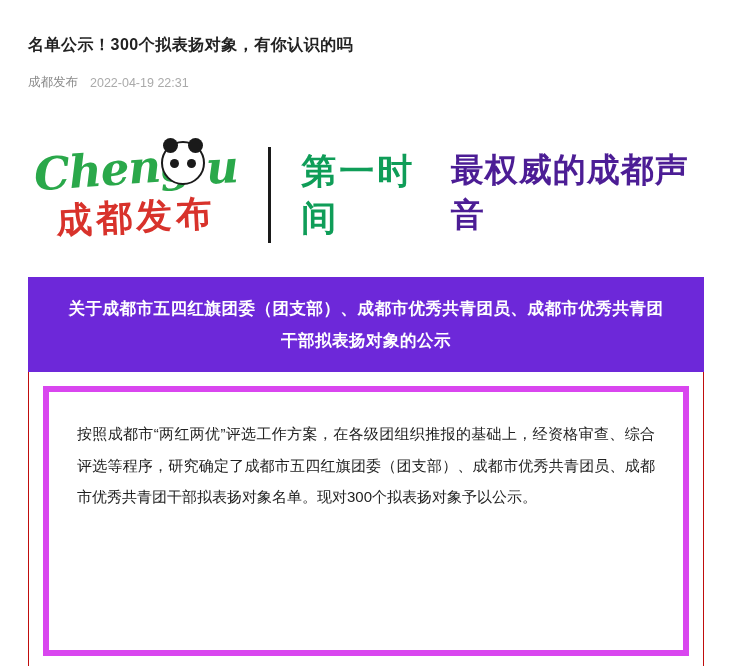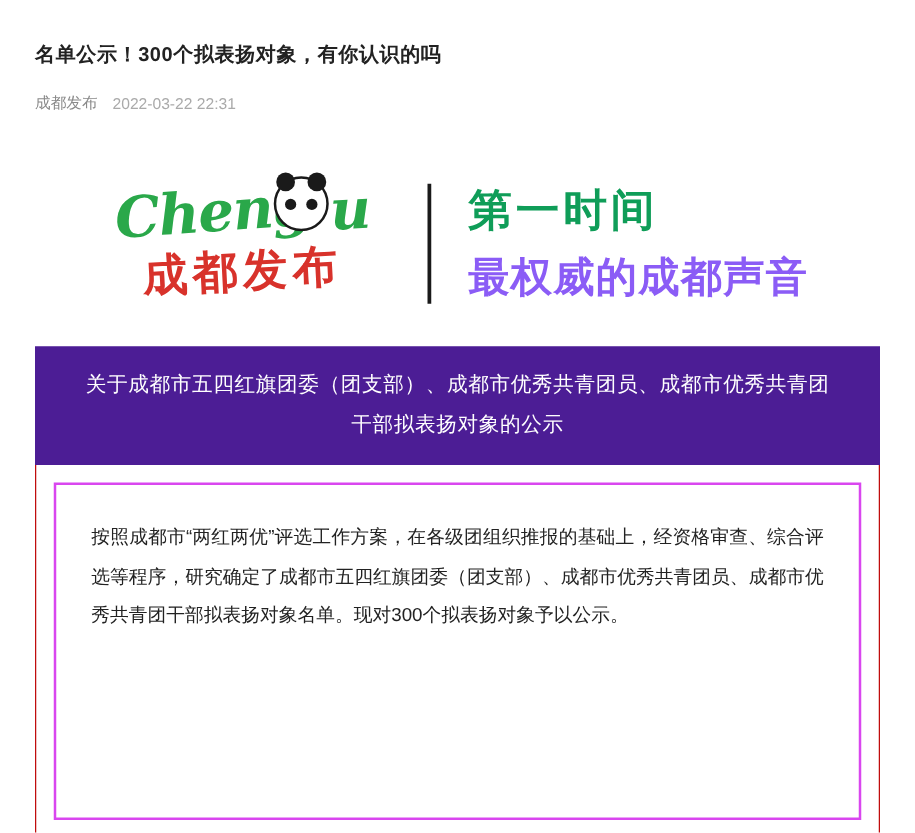--- a/index.html
+++ b/index.html
@@ -131,56 +131,56 @@
     letter-spacing: 4px;
     transform: rotate(-3deg);
   }
   .divider-v {
     width: 3px;
     height: 96px;
     background: #1a1a1a;
   }
   .logo-right {
     display: flex;
-    flex-direction: column;
+    flex-direction: row;
     gap: 8px;
     padding-left: 4px;
   }
   .slogan-1 {
     font-family: "DejaVu Serif", serif;
     font-size: 35px;
     font-weight: bold;
     color: #0f9d58;
     letter-spacing: 3px;
   }
   .slogan-2 {
     font-family: "DejaVu Serif", serif;
     font-size: 33px;
     font-weight: bold;
-    color: #8b5cf6;
+    color: #4c1d95;
     letter-spacing: 1px;
   }
   .red-title {
     margin-top: 12px;
-    background: #4c1d95;
+    background: #6d28d9;
     color: #ffffff;
     font-size: 16.5px;
-    font-weight: normal;
+    font-weight: bold;
     line-height: 1.9;
     text-align: center;
     padding: 16px 40px;
     letter-spacing: 0.5px;
   }
   .body-box {
     border: 1px solid #c00d0d;
     border-top: none;
     padding: 14px;
   }
   .body-inner {
-    border: 2px solid #d946ef;
+    border: 6px solid #d946ef;
     padding: 26px 28px 10px 28px;
     min-height: 270px;
   }
   .body-inner p {
     margin: 0 0 26px 0;
     font-size: 15px;
     line-height: 2.1;
     color: #222222;
     text-align: justify;
     text-indent: 0;
@@ -188,21 +188,21 @@
 </style>
 </head>
 <body>
 
 <div class="article">
 
   <h1 class="headline">名单公示！300个拟表扬对象，有你认识的吗</h1>
 
   <div class="meta">
     <span class="source">成都发布</span>
-    <span class="time">2022-03-22 22:31</span>
+    <span class="time">2022-04-19 22:31</span>
   </div>
 
   <div class="banner">
     <div class="banner-inner">
       <div class="logo-left">
         <div class="logo-cheng">Cheng</div>
         <div class="panda">
           <div class="eyes">
               <span></span>
               <span></span>

